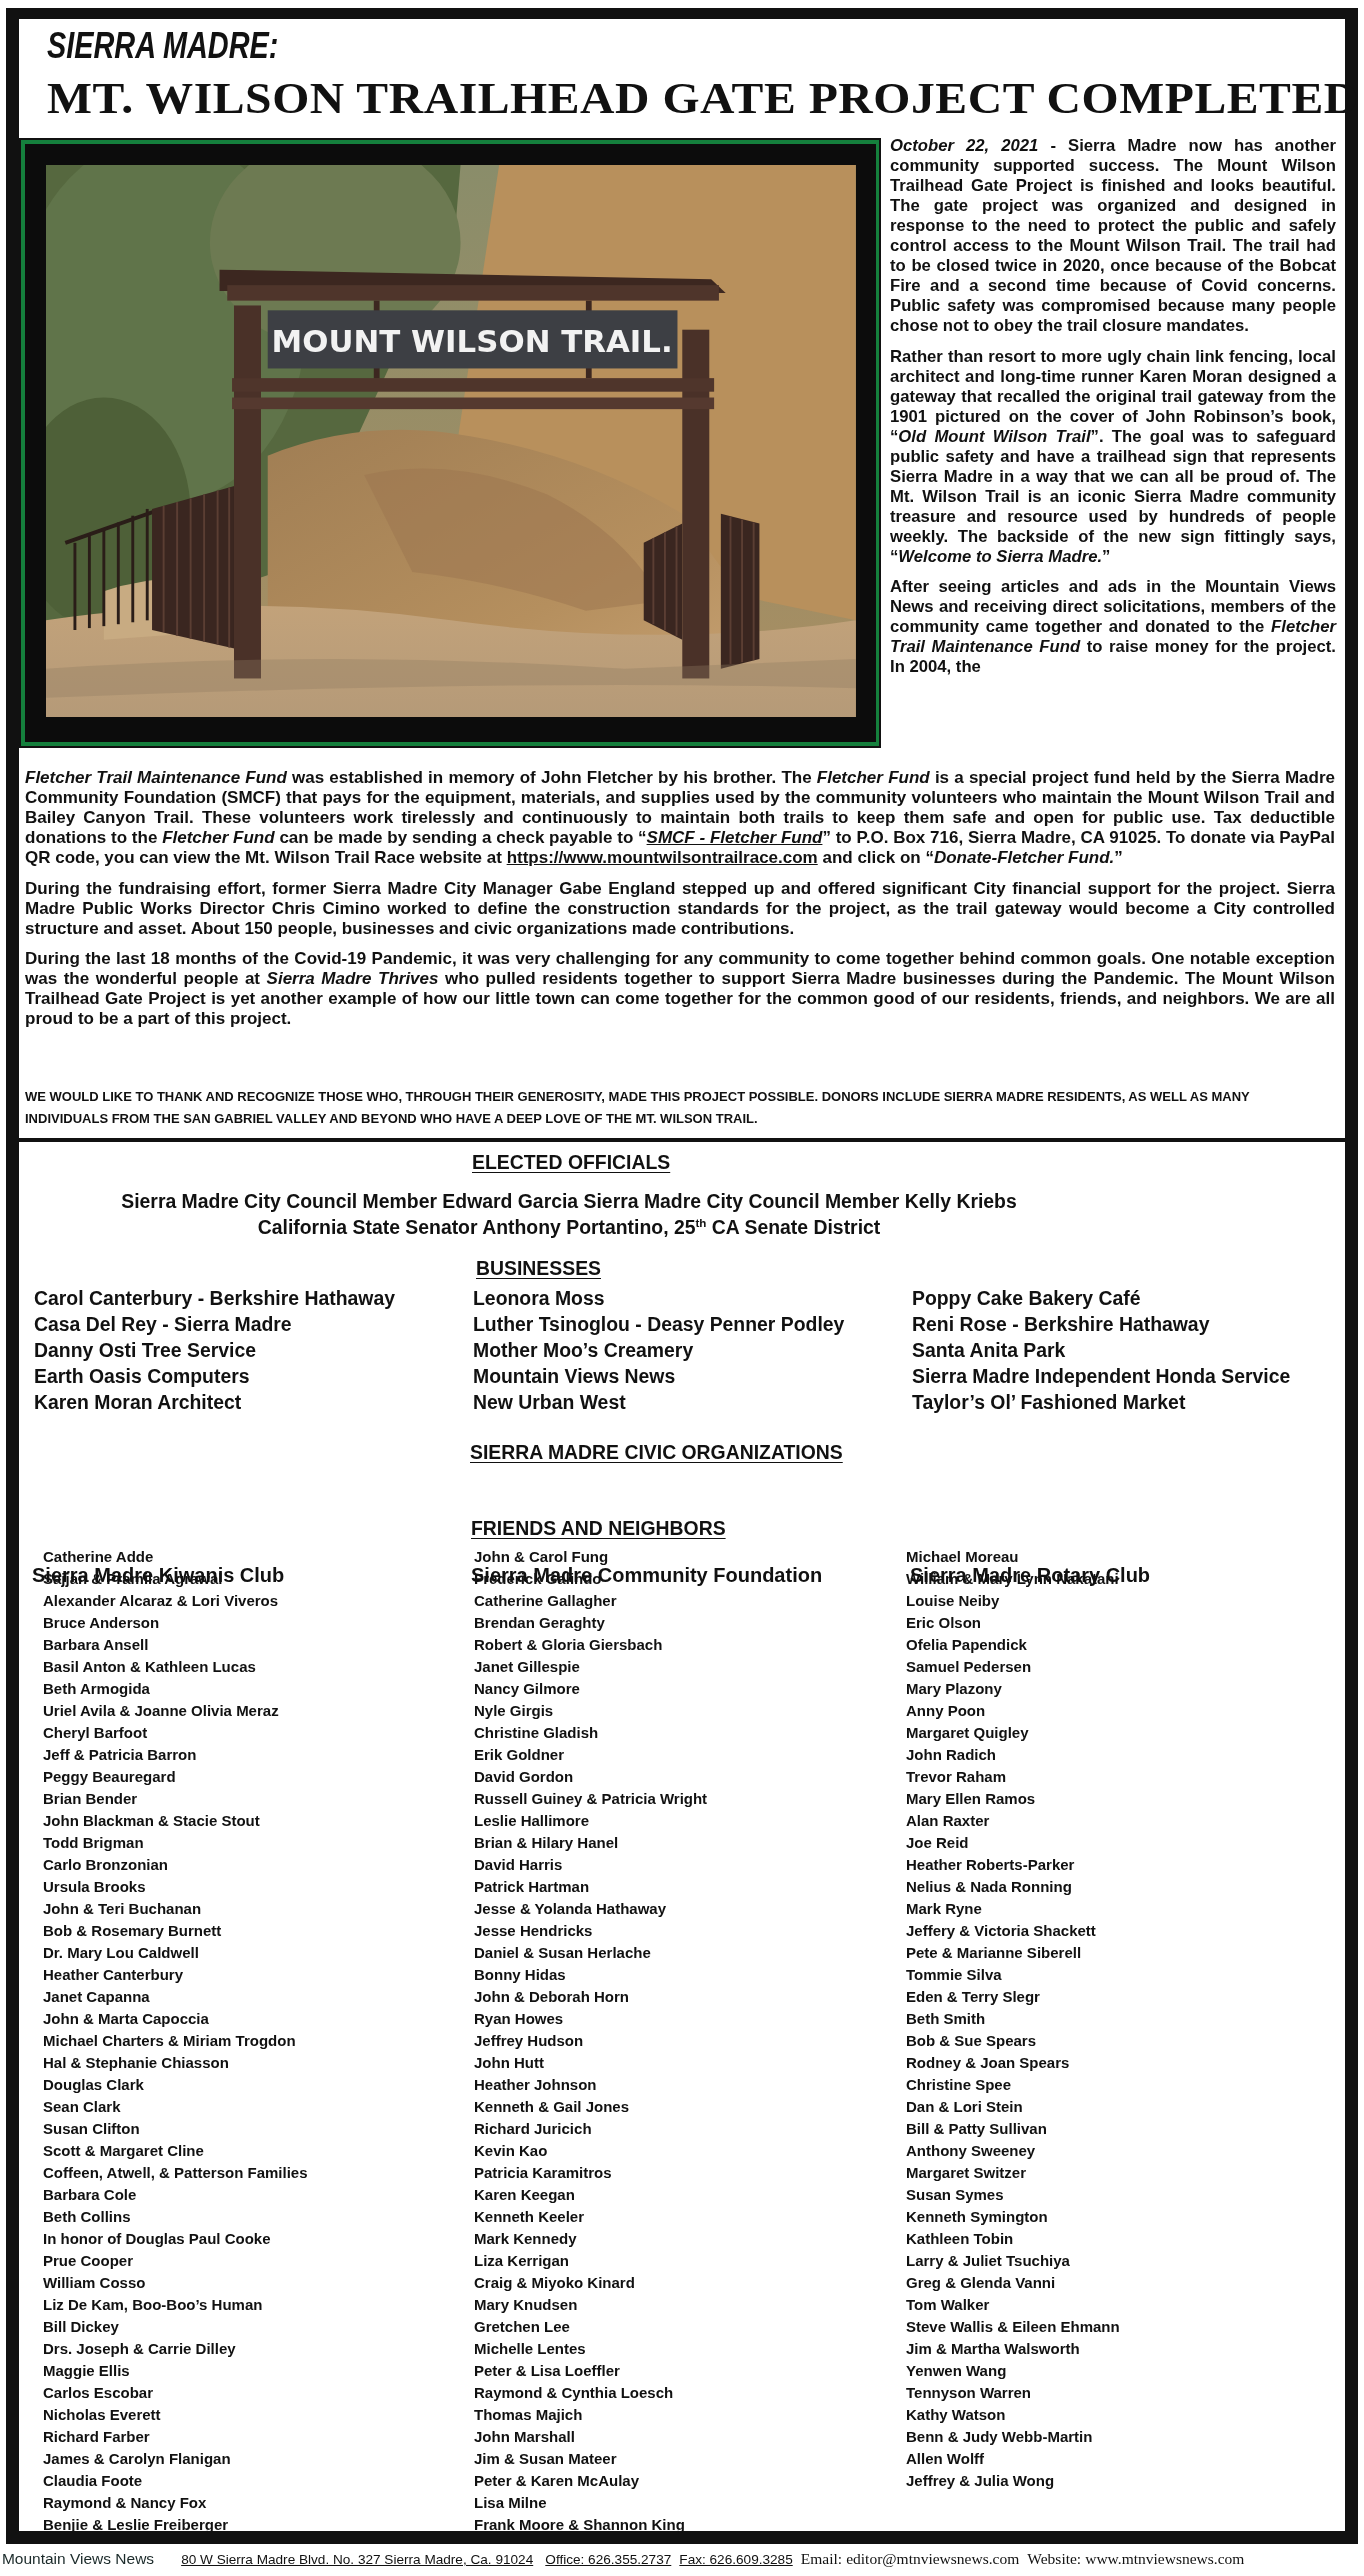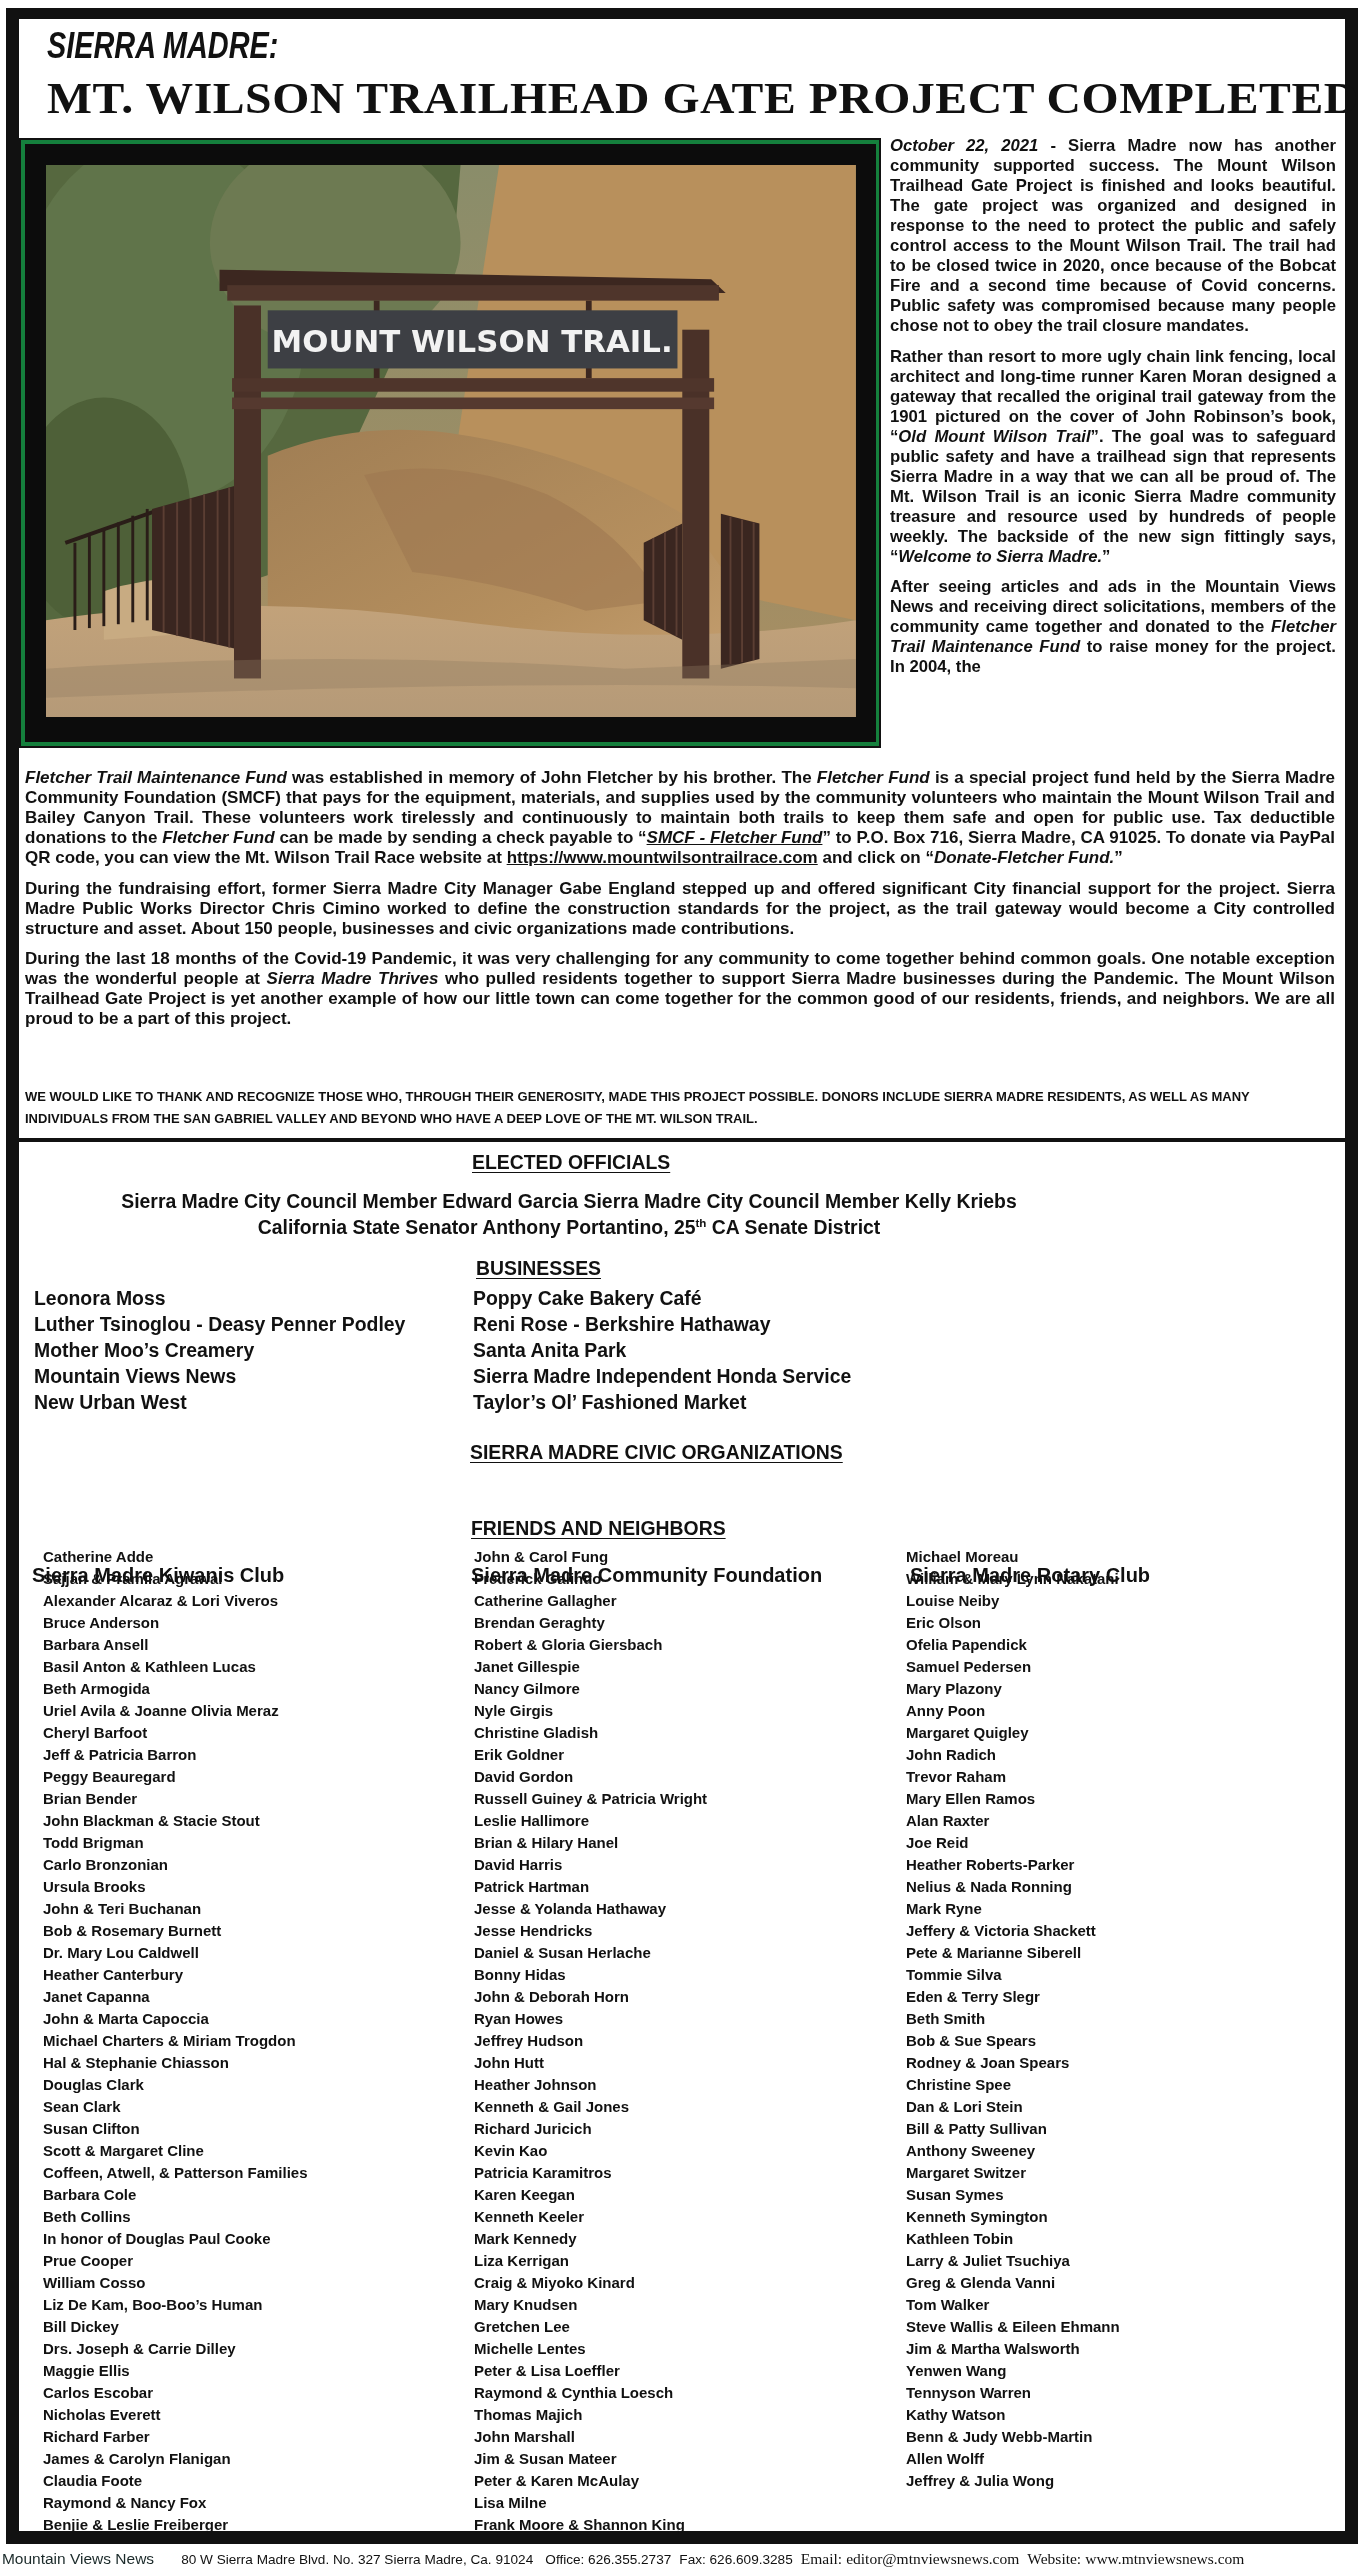--- a/index.html
+++ b/index.html
@@ -64,21 +64,21 @@
   .civic-item { font-weight: bold; font-size: 20px; white-space: nowrap; }
 
   .friends-col { position: absolute; top: 1546px; font-weight: bold; font-size: 15px; line-height: 22px; }
   .friends-col div { white-space: nowrap; }
 
   .footer {
     position: absolute; left: 1.9px; top: 2550px; width: 1360px; white-space: nowrap;
     font-size: 14.5px; color: #111;
   }
   .footer .pub { font-family: "Liberation Sans", sans-serif; color: #1b2a2a; font-size: 15.5px; margin-right: 23px; }
-  .footer .addr { font-family: "Liberation Sans", sans-serif; font-size: 13.6px; }
+  .footer .addr { font-family: "Liberation Sans", sans-serif; font-size: 13.6px; text-decoration: underline; }
   .footer .contact { font-family: "Liberation Serif", serif; font-size: 15.5px; }
   .u { text-decoration: underline; }
   i, em { font-style: italic; }
 </style>
 </head>
 <body>
 
 <div class="page-frame"></div>
 
 <div class="kicker">SIERRA MADRE:</div>
@@ -181,20 +181,27 @@
 <div class="caps-text">WE WOULD LIKE TO THANK AND RECOGNIZE THOSE WHO, THROUGH THEIR GENEROSITY, MADE THIS PROJECT POSSIBLE.  DONORS INCLUDE SIERRA MADRE RESIDENTS, AS WELL AS MANY INDIVIDUALS FROM THE SAN GABRIEL VALLEY AND BEYOND WHO HAVE A DEEP LOVE OF THE MT. WILSON TRAIL.</div>
 
 <div class="rule"></div>
 
 <div class="section-head" style="left:472px; top:1151px;">ELECTED OFFICIALS</div>
 <div class="center-line" style="top:1190px;">Sierra Madre City Council Member Edward Garcia   Sierra Madre City Council Member Kelly Kriebs</div>
 <div class="center-line" style="top:1216px;"><span>California State Senator Anthony Portantino, 25</span><sup>th</sup><span> CA Senate District</span></div>
 
 <div class="section-head" style="left:476px; top:1257px;">BUSINESSES</div>
 <div class="grid3" style="top:1285px;">
+  <div>
+    <div class="biz-item">Carol Canterbury - Berkshire Hathaway</div>
+    <div class="biz-item">Casa Del Rey - Sierra Madre</div>
+    <div class="biz-item">Danny Osti Tree Service</div>
+    <div class="biz-item">Earth Oasis Computers</div>
+    <div class="biz-item">Karen Moran Architect</div>
+  </div>
   <div>
     <div class="biz-item">Leonora Moss</div>
     <div class="biz-item">Luther Tsinoglou - Deasy Penner Podley</div>
     <div class="biz-item">Mother Moo’s Creamery</div>
     <div class="biz-item">Mountain Views News</div>
     <div class="biz-item">New Urban West</div>
   </div>
   <div>
     <div class="biz-item">Poppy Cake Bakery Café</div>
     <div class="biz-item">Reni Rose - Berkshire Hathaway</div>

